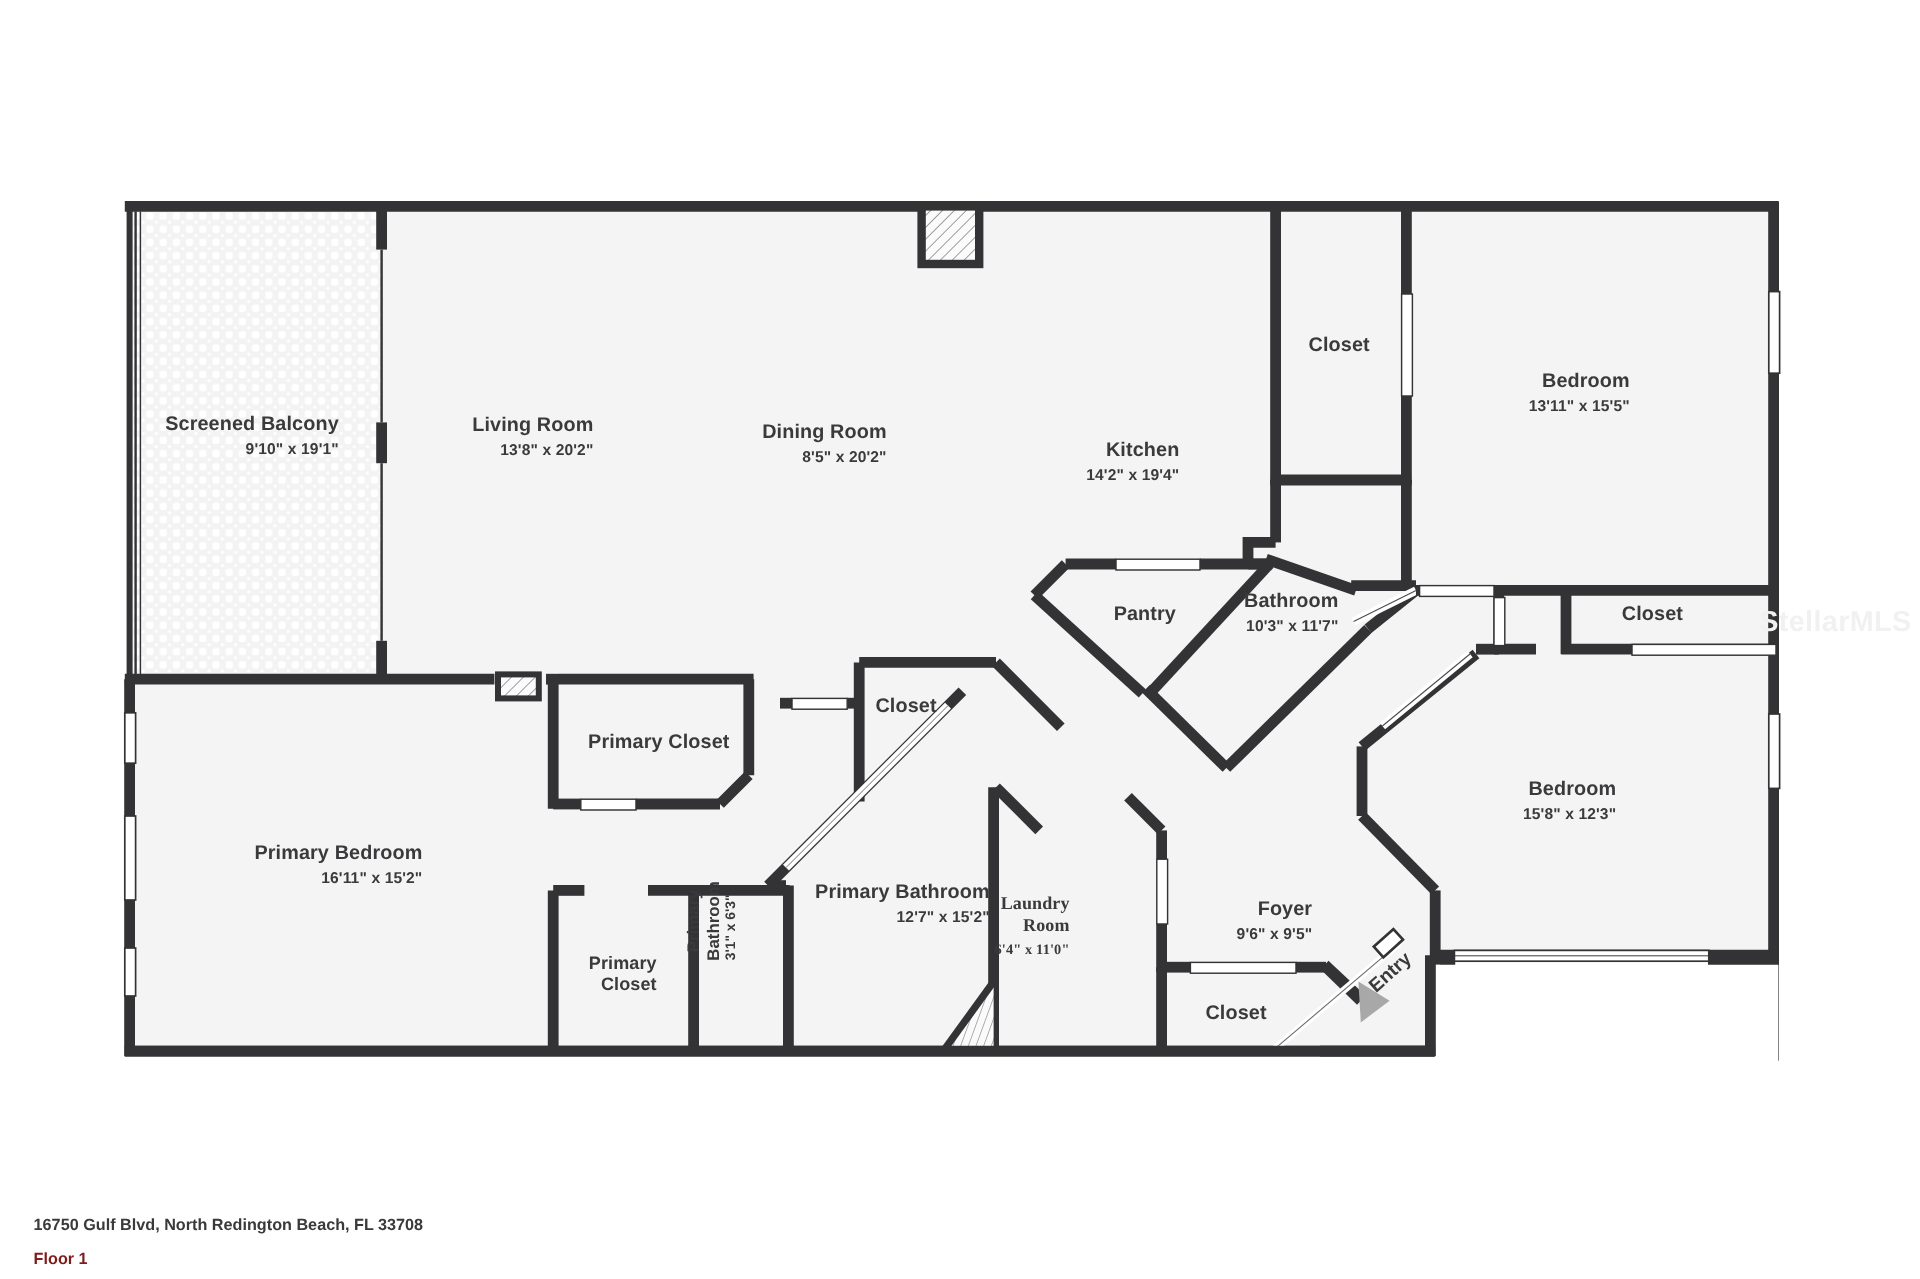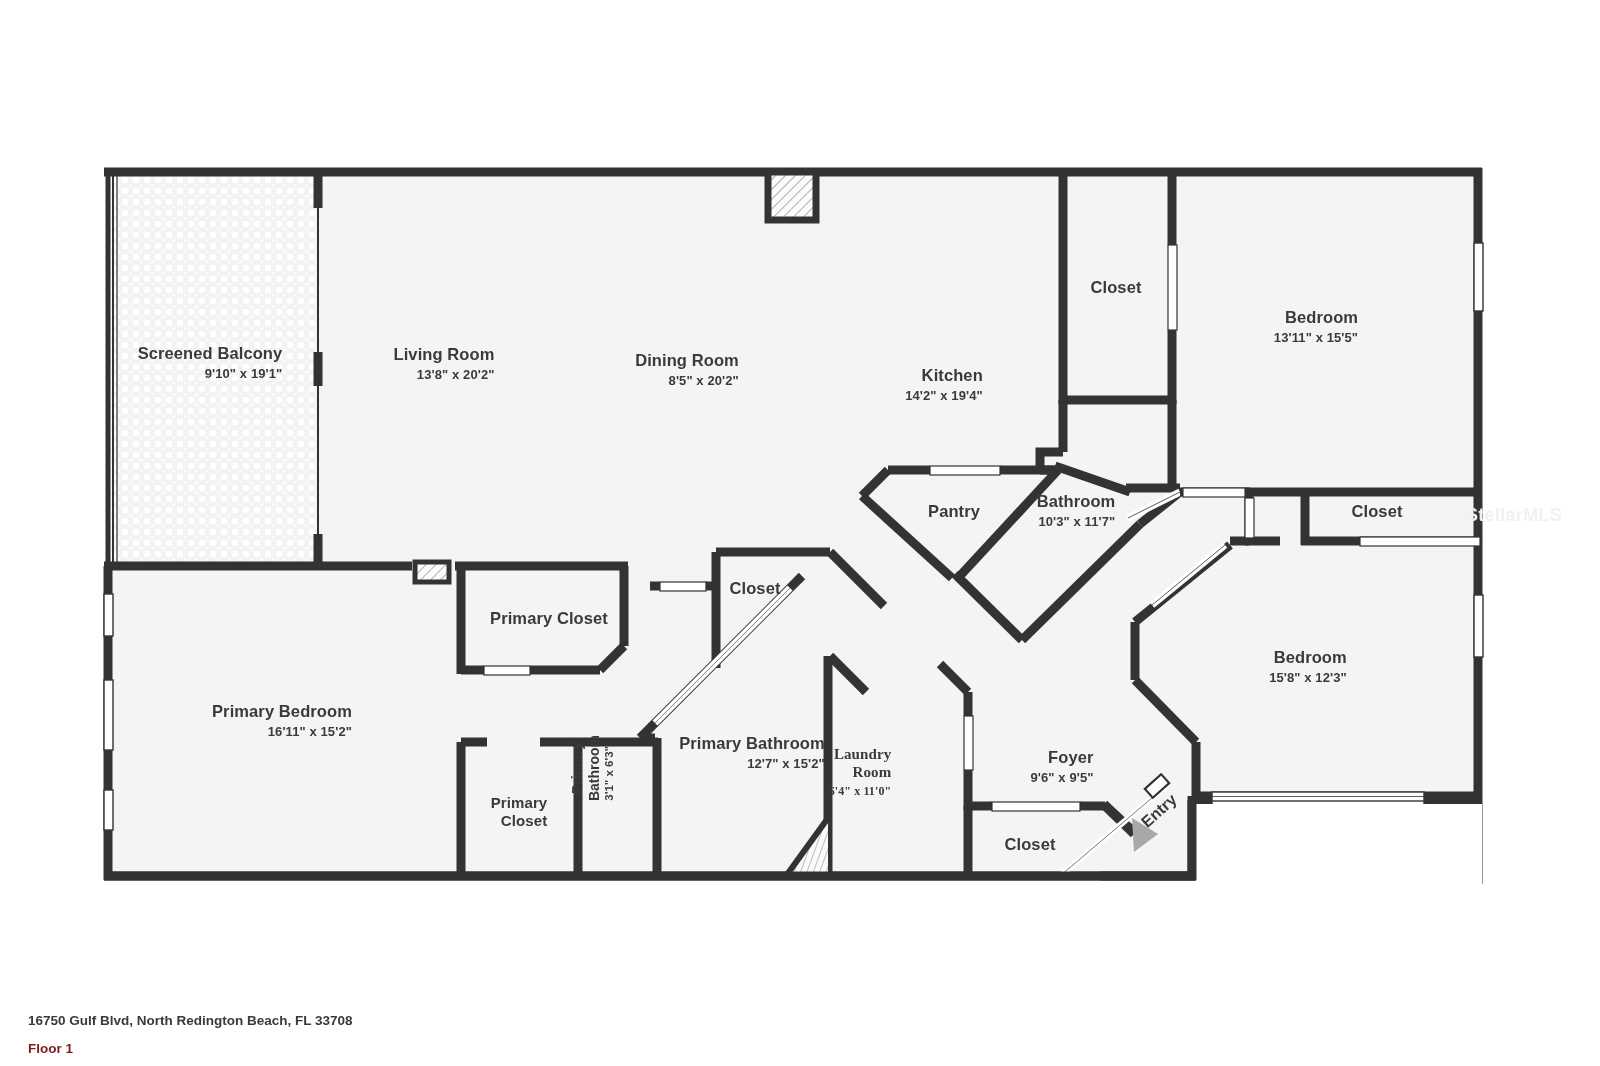--- a/index.html
+++ b/index.html
@@ -82,21 +82,21 @@
     font-size: 16px;
     transform: rotate(-42deg);
     transform-origin: left top;
     pointer-events: none;
     white-space: nowrap;
   }
 
   .watermark {
     position: absolute;
     color: #f1f1f1;
-    font-size: 18px;
+    font-size: 24px;
     font-weight: bold;
     letter-spacing: 0.3px;
     pointer-events: none;
     white-space: nowrap;
   }
 
   .footer-addr {
     position: absolute;
     left: 28px;
     top: 1013px;

